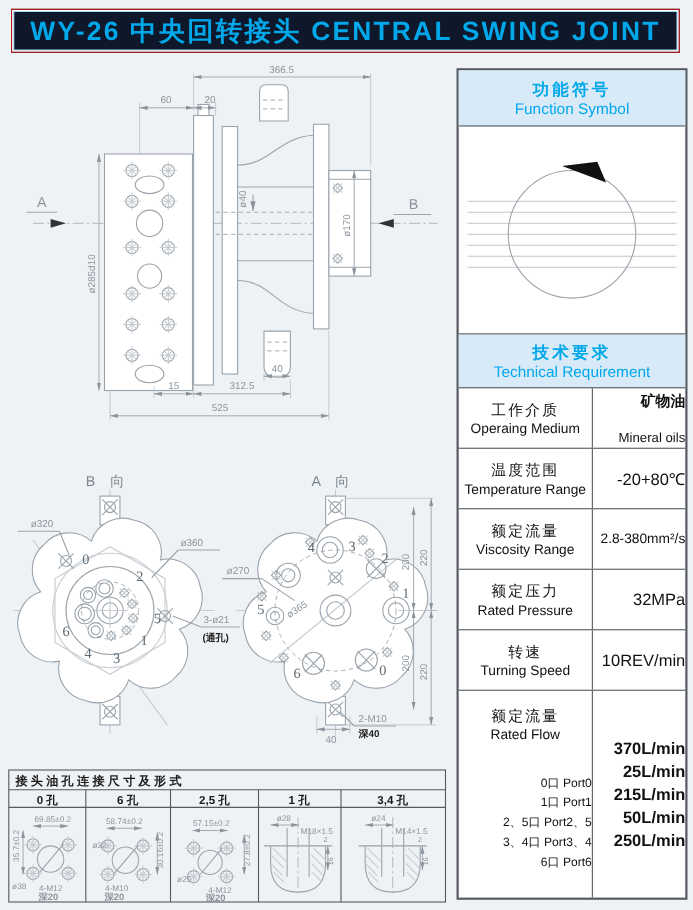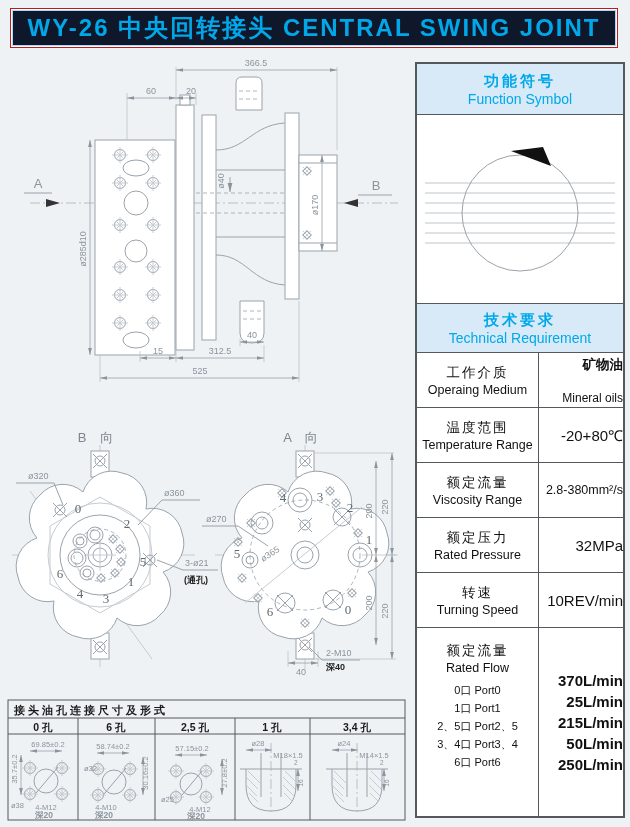--- a/index.html
+++ b/index.html
@@ -25,21 +25,21 @@
   .spec-row.last{border-bottom:none;flex:1 1 auto}
   .spec-label{width:122px;border-right:1px solid #54595e;box-sizing:border-box;
     display:flex;flex-direction:column;align-items:center;justify-content:center;color:#111}
   .spec-label .zh{font-size:13.5px;font-weight:normal;letter-spacing:2px}
   .spec-label .en{font-size:12.5px;margin-top:1px}
   .spec-value{flex:1;display:flex;flex-direction:column;align-items:flex-end;justify-content:center;
     font-size:13.5px;color:#111;text-align:center}
   .spec-value .vzh{font-weight:bold;font-size:13.5px}
   .spec-value .ven{font-size:12px;margin-top:17px}
   .flow-label{justify-content:flex-start;padding-top:14px}
-  .ports{margin-top:6px;width:100%;font-size:11px;color:#111;line-height:18px;text-align:center}
+  .ports{margin-top:28px;width:100%;font-size:11px;color:#111;line-height:18px;text-align:right}
   .flow-vals{font-size:15px;font-weight:bold;line-height:21px}
   
   .draw{position:absolute;left:0;top:55px}
   svg text{font-family:"Liberation Sans",sans-serif}
   .ln{stroke:#9aa3ab;fill:none;stroke-width:1}
   .lnw{stroke:#9aa3ab;fill:#ffffff;stroke-width:1}
   .lnl{stroke:#c6ccd1;fill:none;stroke-width:1}
   .cl{stroke:#aab2b9;fill:none;stroke-width:0.8;stroke-dasharray:10 3 2 3}
   .dash{stroke:#9aa3ab;fill:none;stroke-width:0.8;stroke-dasharray:4 3}
   .dimln{stroke:#98a1a8;fill:none;stroke-width:0.8;

